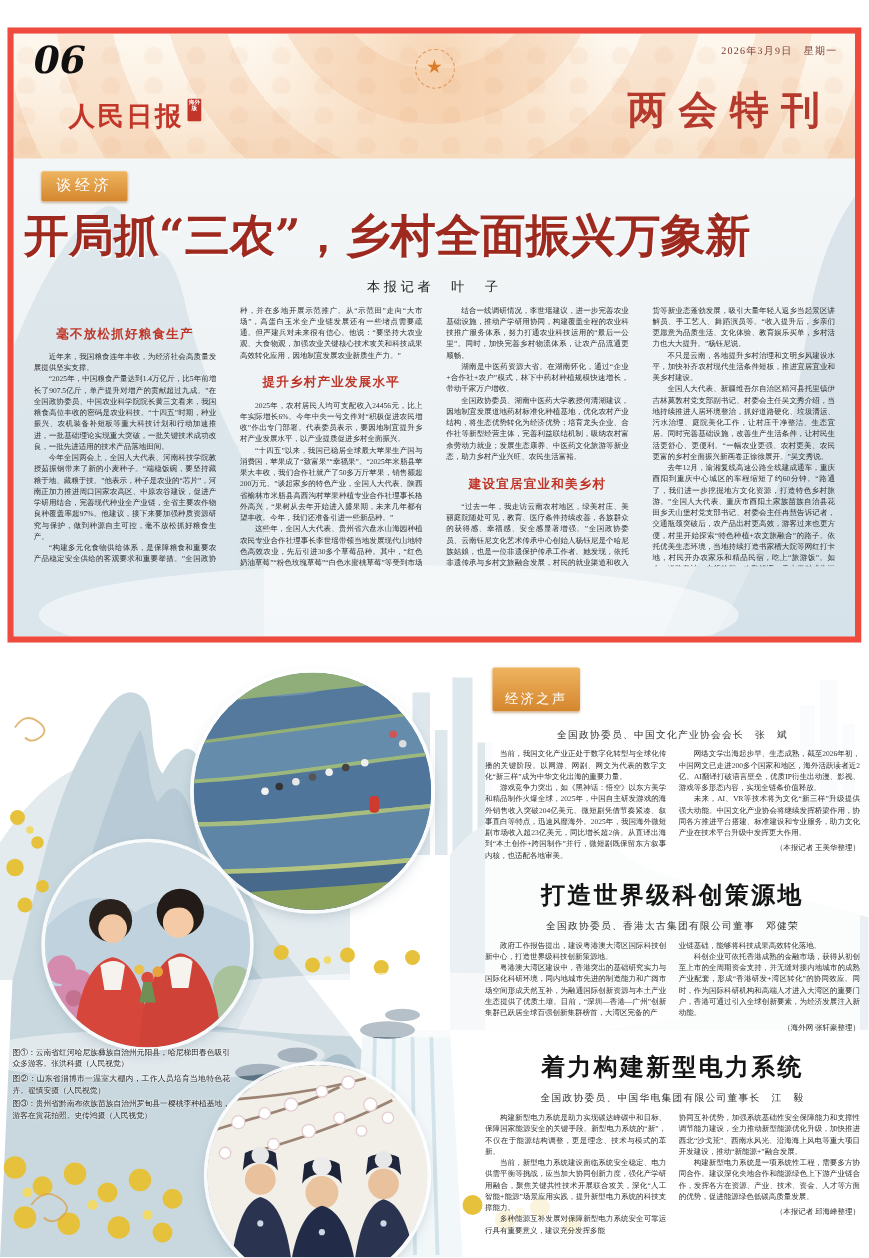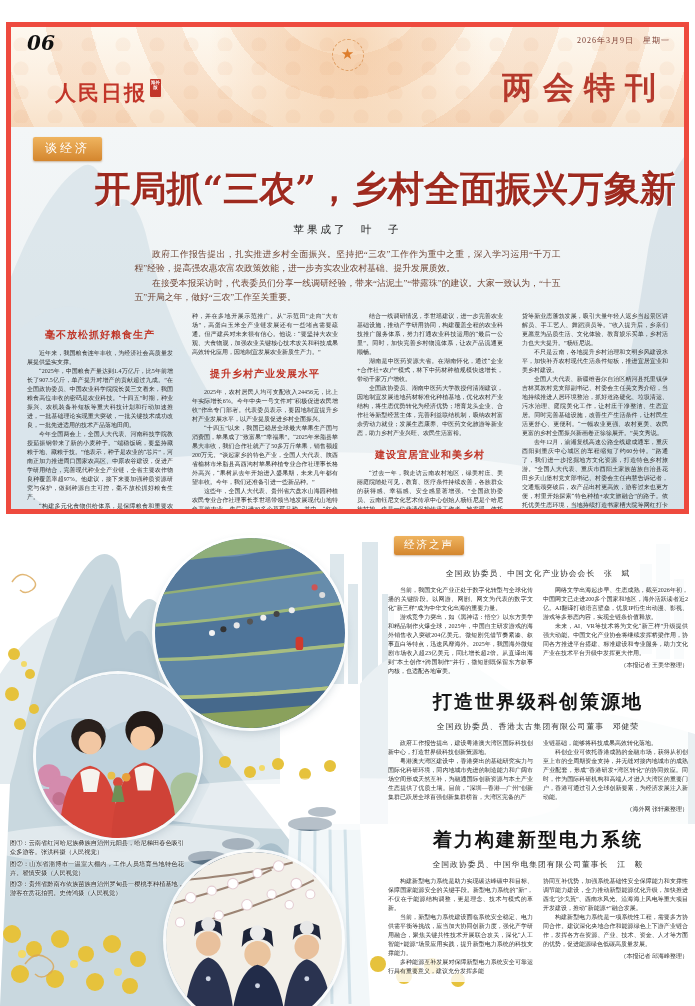--- a/index.html
+++ b/index.html
@@ -13,41 +13,41 @@
   .masthead{position:relative;height:100px;overflow:hidden;
             background:linear-gradient(180deg,#fdf8ef 0%,#fcefe0 55%,#f8e2ca 100%);}
   .masthead::before{content:"";position:absolute;inset:0;
      background:
        radial-gradient(circle at 50% 16%, rgba(243,193,146,.6), rgba(243,193,146,0) 40%),
        repeating-radial-gradient(circle at 50% -60%, rgba(236,170,120,.22) 0 44px, rgba(255,255,255,0) 44px 88px);}
   .masthead::after{content:"";position:absolute;inset:0;opacity:.35;
      background-image:radial-gradient(circle at 10px 18px, rgba(226,150,96,.25) 0 7px, transparent 8px);
      background-size:34px 24px;}
   .page-num{position:absolute;left:16px;top:4px;z-index:2;font-family:"DejaVu Serif",serif;
-            font-style:italic;font-weight:900;font-size:20px;color:#101010;}
+            font-style:italic;font-weight:900;font-size:30px;color:#101010;}
   .logo{position:absolute;left:44px;top:52px;z-index:2;color:#c2362a;font-weight:700;
         font-size:21px;letter-spacing:2px;font-family:"DejaVu Serif",serif;}
   .seal{display:inline-block;vertical-align:top;margin-left:3px;width:11px;height:17px;
         background:#c2362a;color:#fff;font-size:4.5px;line-height:5.3px;text-align:center;
         padding-top:1px;border-radius:1px;letter-spacing:0;}
   .date-line{position:absolute;right:14px;top:8px;z-index:2;font-size:8px;color:#7a3a2e;letter-spacing:1px;text-align:right;}
   .section-title{position:absolute;right:18px;top:40px;z-index:2;font-size:31px;font-weight:900;
         color:#b5392c;letter-spacing:10px;font-family:"DejaVu Serif",serif;}
   .star-emblem{position:absolute;left:50%;top:12px;transform:translateX(-50%);z-index:2;
         width:30px;height:30px;border-radius:50%;border:1px dashed #e0a066;text-align:center;
         line-height:29px;font-size:15px;color:#dd7d2c;}
 
   .article-zone{position:absolute;left:0;right:0;top:100px;bottom:0;overflow:hidden;
         background:linear-gradient(180deg,#f3f6f7,#e9eff2);}
   .ink{position:absolute;inset:0;width:100%;height:100%;}
   .az-content{position:relative;z-index:1;}
   .tag{display:inline-block;margin:10px 0 0 22px;padding:3px 12px 4px;border-radius:2px;
        background:linear-gradient(180deg,#efb45f,#d4862e);color:#fff;font-size:12px;
        letter-spacing:3px;box-shadow:0 1px 2px rgba(140,80,20,.4);font-family:"Liberation Sans",sans-serif;}
-  h1.headline{margin:4px 8px 0;text-align:right;white-space:nowrap;font-size:36px;
+  h1.headline{margin:4px 8px 0;text-align:left;white-space:nowrap;font-size:36px;
        font-weight:900;color:#9e2a1f;font-family:"DejaVu Serif",serif;
        text-shadow:1px 1px 0 rgba(255,255,255,.75);}
   .byline{text-align:center;font-size:10.5px;margin-top:9px;color:#222;letter-spacing:3px;}
   .intro{width:426px;margin:10px auto 0;font-size:8.8px;line-height:1.62;color:#6e4434;text-align:justify;}
   .intro p{margin:0;text-indent:2em;}
   .columns{display:flex;gap:19px;margin:8px 16px 0;height:208px;overflow:hidden;}
   .col{flex:1;font-size:6px;line-height:1.5;color:#2e2e2e;text-align:justify;}
   .it-h{font-size:10px;font-weight:700;color:#c03527;text-align:center;margin:9px 0 7px;letter-spacing:1px;}
   .col > .it-h:first-child{margin-top:15px;}
   .it-p{text-indent:2em;margin:0;}
@@ -62,21 +62,21 @@
   .photo svg{display:block;width:100%;height:100%;}
   .photo1{left:155px;top:14px;width:190px;height:190px;z-index:2;}
   .photo2{left:36px;top:150px;width:164px;height:164px;z-index:2;}
   .photo3{left:166px;top:328px;width:176px;height:176px;z-index:2;}
   .captions{position:absolute;left:10px;top:314px;width:174px;z-index:3;font-size:6.2px;
             line-height:1.5;color:#1e1e1e;text-align:justify;text-shadow:0 0 2px #fff,0 0 2px #fff;}
   .captions p{margin:0 0 2px;}
 
   .voice{position:absolute;left:388px;top:10px;width:300px;z-index:2;
          background:rgba(255,255,255,.82);padding-bottom:6px;}
-  .tag2{display:inline-block;margin-left:6px;padding:2px 10px 3px;border-radius:2px;
+  .tag2{display:inline-block;margin-left:6px;padding:18px 10px 3px;border-radius:2px;
         background:linear-gradient(180deg,#efb45f,#d4862e);color:#fff;font-size:10.5px;
         letter-spacing:2px;box-shadow:0 1px 2px rgba(140,80,20,.4);font-family:"Liberation Sans",sans-serif;}
   .v-article{margin-top:13px;}
   .v-title{text-align:center;font-size:19px;font-weight:900;color:#141414;letter-spacing:2px;
            font-family:"DejaVu Serif",serif;}
   .v-byline{text-align:center;font-size:7.8px;color:#333;margin-top:6px;letter-spacing:1px;}
   .v-cols{display:flex;gap:10px;margin-top:7px;font-size:6px;line-height:1.5;color:#2e2e2e;text-align:justify;}
   .v-col{flex:1;}
 </style>
 </head>
@@ -97,25 +97,21 @@
       <svg class="ink" viewBox="0 0 673 382" preserveAspectRatio="none">
         <path d="M0,150 C20,100 45,55 70,40 C85,30 95,55 100,80 C115,60 130,80 138,120 C150,170 170,220 200,270 L200,382 L0,382 Z" fill="#c9d9e1" opacity="0.5"></path>
         <path d="M0,210 C30,180 60,170 90,190 C120,210 150,210 180,230 L180,382 L0,382 Z" fill="#dbe6ec" opacity="0.55"></path>
         <path d="M673,382 L673,30 C655,55 642,90 636,130 C628,180 620,240 600,300 C590,330 575,360 560,382 Z" fill="#c3d4dd" opacity="0.5"></path>
         <path d="M520,382 C540,330 560,300 590,280 C620,264 650,270 673,290 L673,382 Z" fill="#d7e3e9" opacity="0.55"></path>
         <ellipse cx="300" cy="365" rx="280" ry="40" fill="#ffffff" opacity="0.5"></ellipse>
       </svg>
       <div class="az-content">
         <span class="tag">谈经济</span>
         <h1 class="headline">开局抓“三农”，乡村全面振兴万象新</h1>
-        <div class="byline">苹果成了　叶　子</div>
-        <div class="intro">
-          <p>政府工作报告提出，扎实推进乡村全面振兴。坚持把“三农”工作作为重中之重，深入学习运用“千万工程”经验，提高强农惠农富农政策效能，进一步夯实农业农村基础、提升发展质效。</p>
-          <p>在接受本报采访时，代表委员们分享一线调研经验，带来“沾泥土”“带露珠”的建议。大家一致认为，“十五五”开局之年，做好“三农”工作至关重要。</p>
-        </div>
+        <div class="byline">本报记者　叶　子</div>
         <div class="columns">
           <div class="col">
               <div class="it-h">毫不放松抓好粮食生产</div>
               <div class="it-p">近年来，我国粮食连年丰收，为经济社会高质量发展提供坚实支撑。</div>
               <div class="it-p">“2025年，中国粮食产量达到1.4万亿斤，比5年前增长了907.5亿斤，单产提升对增产的贡献超过九成。”在全国政协委员、中国农业科学院院长黄三文看来，我国粮食高位丰收的密码是农业科技。“十四五”时期，种业振兴、农机装备补短板等重大科技计划和行动加速推进，一批基础理论实现重大突破，一批关键技术成功改良，一批先进适用的技术产品落地田间。</div>
               <div class="it-p">今年全国两会上，全国人大代表、河南科技学院教授茹振钢带来了新的小麦种子。“端稳饭碗，要坚持藏粮于地、藏粮于技。”他表示，种子是农业的“芯片”，河南正加力推进周口国家农高区、中原农谷建设，促进产学研用结合，完善现代种业全产业链，全省主要农作物良种覆盖率超97%。他建议，接下来要加强种质资源研究与保护，做到种源自主可控，毫不放松抓好粮食生产。</div>
               <div class="it-p">“构建多元化食物供给体系，是保障粮食和重要农产品稳定安全供给的客观要求和重要举措。”全国政协委员、华中农业大学校长严建兵致力于高蛋白玉米的研究和推广，目前已选育出蛋白含量超12%的玉米品</div>
             </div>
           <div class="col">
               <div class="it-pc">种，并在多地开展示范推广。从“示范田”走向“大市场”，高蛋白玉米全产业链发展还有一些堵点需要疏通。但严建兵对未来很有信心。他说：“要坚持大农业观、大食物观，加强农业关键核心技术攻关和科技成果高效转化应用，因地制宜发展农业新质生产力。”</div>

